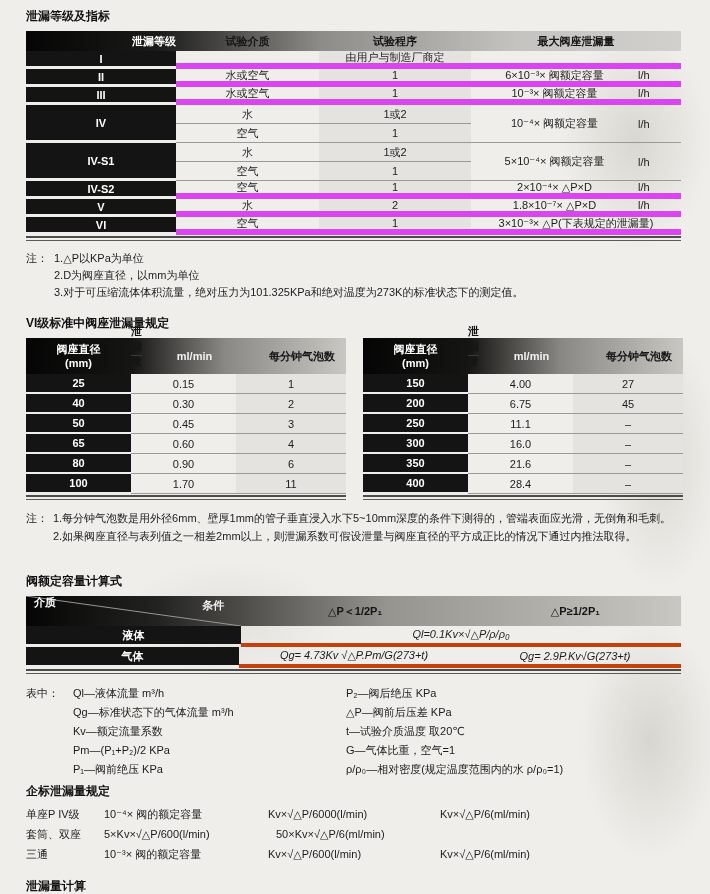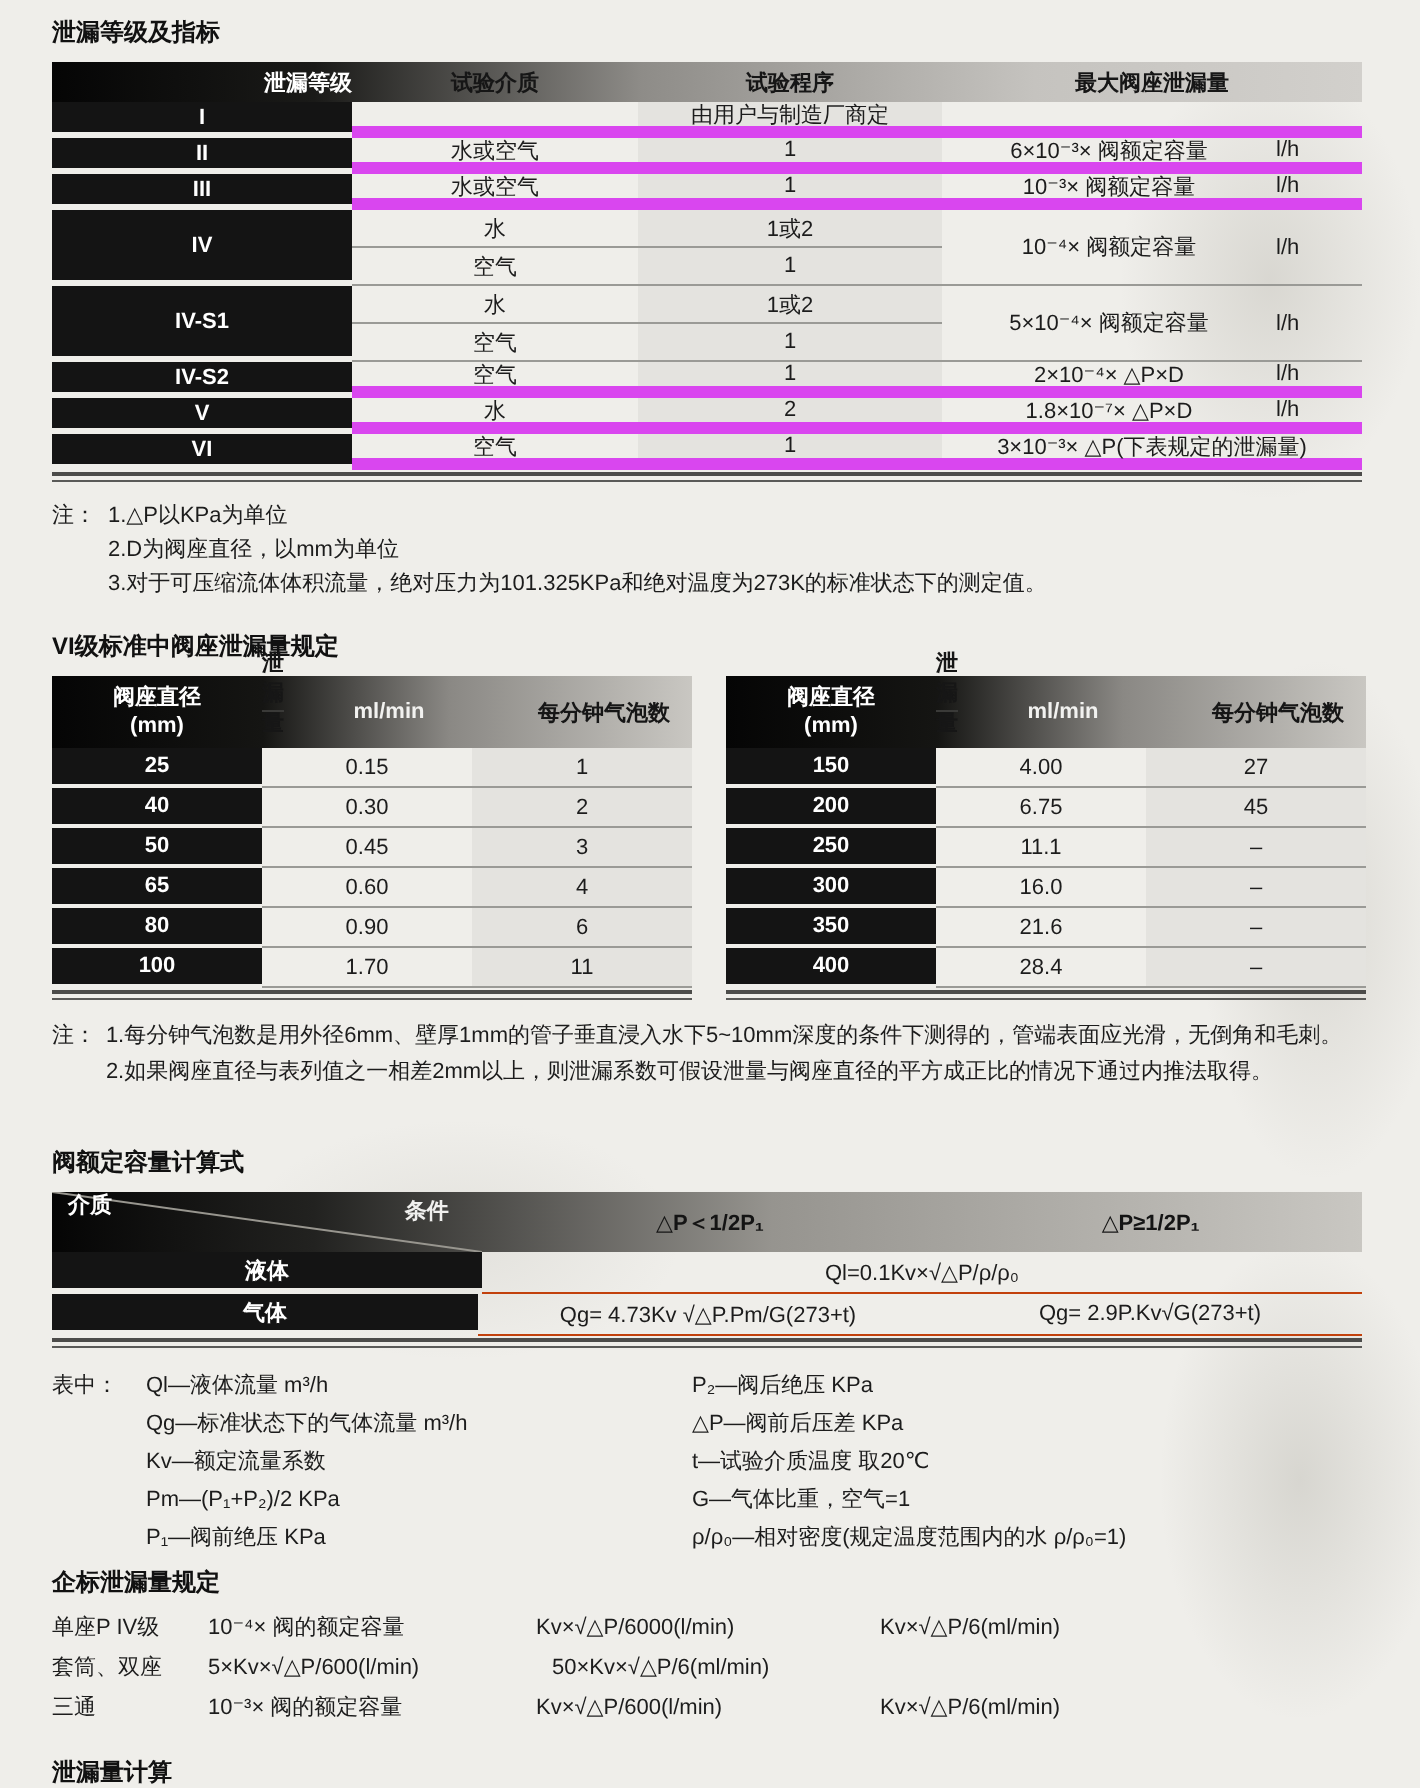--- a/index.html
+++ b/index.html
@@ -74,21 +74,21 @@
         background:linear-gradient(90deg,#050505 0%,#222220 20%,#96948f 55%,#c9c7c2 100%);}
   .t3diag{width:215px;position:relative;}
   .t3diag svg{position:absolute;left:0;top:0;}
   .t3-medium{position:absolute;left:8px;bottom:16px;color:#fff;}
   .t3-cond{position:absolute;right:16px;top:2px;color:#f0f0ee;}
   .t3-c1{width:230px;text-align:center;color:#141414;align-self:center;}
   .t3-c2{width:212px;text-align:center;color:#141414;align-self:center;}
   .t3row{display:flex;height:21px;}
   .t3-lbl{width:215px;background:#141414;color:#fff;font-weight:bold;text-align:center;
           display:flex;align-items:center;justify-content:center;margin-bottom:3px;}
-  .t3-rest{flex:1;display:flex;border-bottom:1px solid #c2410c;}
+  .t3-rest{flex:1;display:flex;border-bottom:4px solid #c2410c;font-style:italic;}
   .t3-span{flex:1;display:flex;align-items:center;justify-content:center;}
   .t3-f1{width:230px;display:flex;align-items:center;justify-content:center;}
   .t3-f2{width:212px;display:flex;align-items:center;justify-content:center;}
 
   
   .legend{display:flex;margin-top:10px;line-height:19px;}
   .leg-left{width:320px;display:flex;}
   .leg-label{width:47px;}
   .leg-items div{white-space:nowrap;}
   .leg-right{flex:1;}

